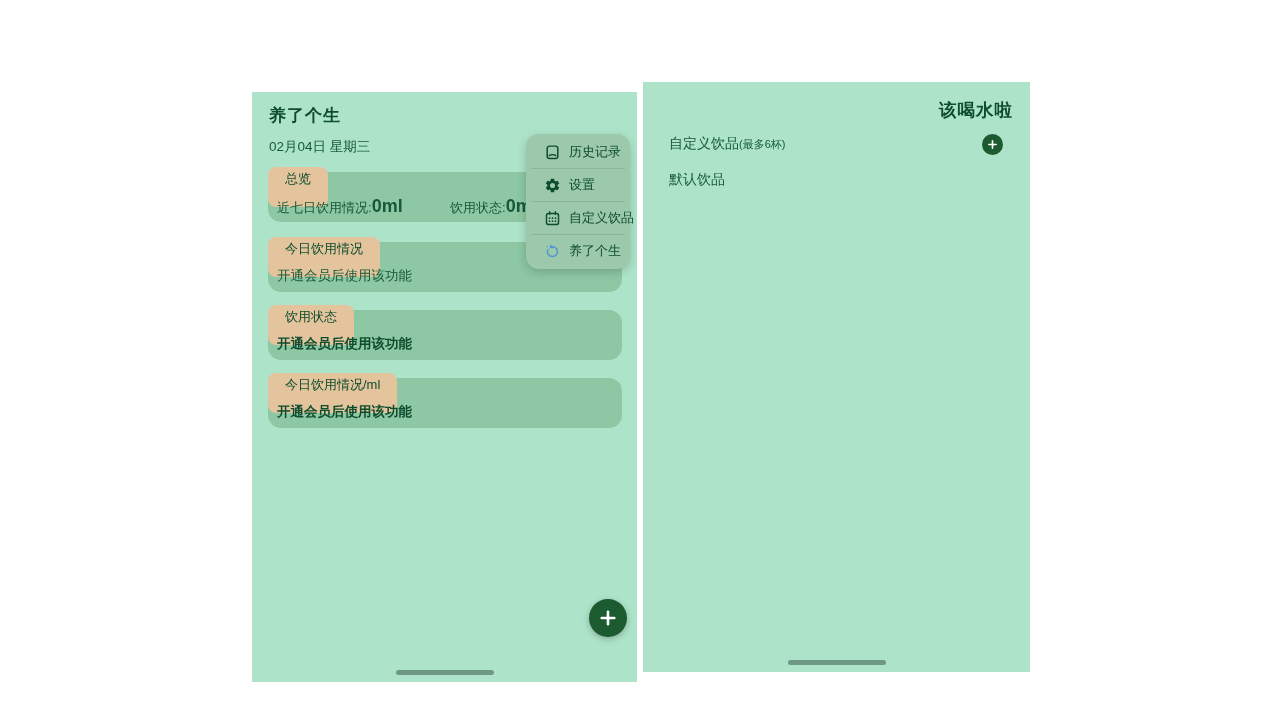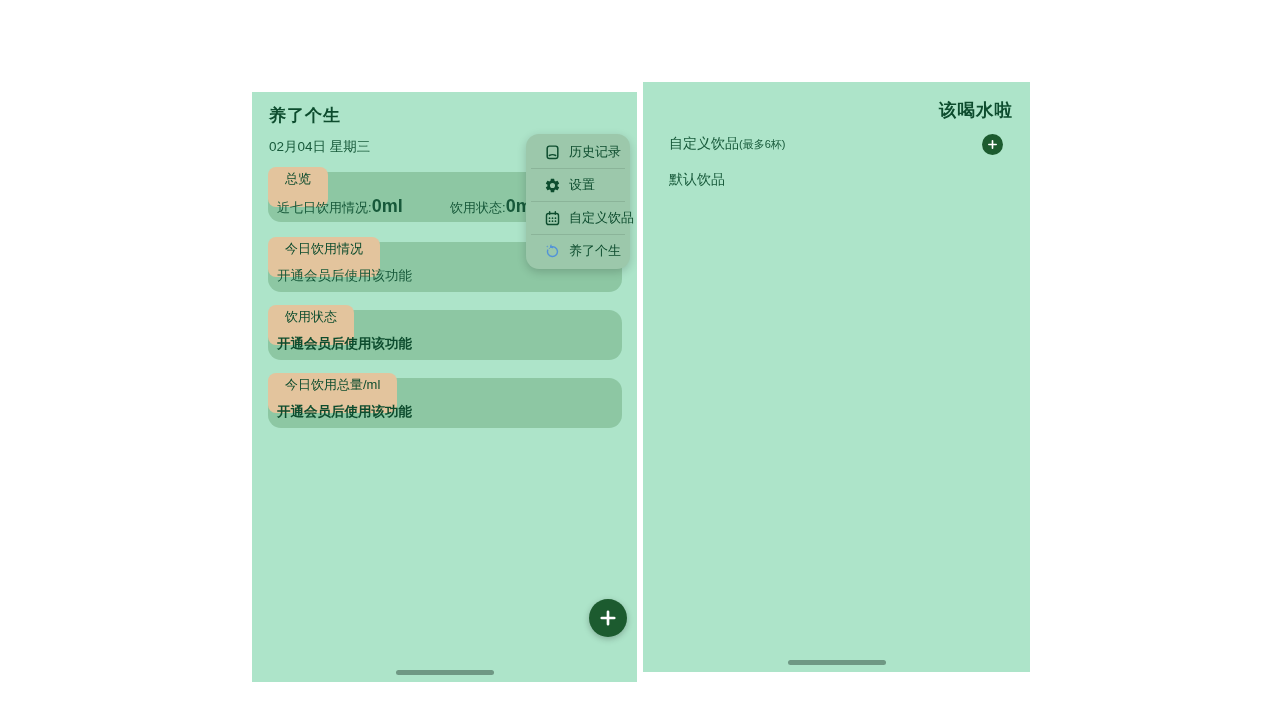--- a/index.html
+++ b/index.html
@@ -82,21 +82,21 @@
       <div class="tab">今日饮用情况</div>
       <div class="body-text">开通会员后使用该功能</div>
     </div>
 
     <div class="card" style="top:218px;">
       <div class="tab">饮用状态</div>
       <div class="body-text bold">开通会员后使用该功能</div>
     </div>
 
     <div class="card" style="top:286px;">
-      <div class="tab">今日饮用总量/ml</div>
+      <div class="tab">今日饮用情况/ml</div>
       <div class="body-text bold">开通会员后使用该功能</div>
     </div>
 
     <div class="menu">
       <div class="menu-item">
         <svg class="menu-icon" viewBox="0 0 24 24">
           <rect x="4.5" y="3" width="15" height="17.5" rx="3.2" fill="none" stroke="currentColor" stroke-width="2.1"></rect>
           <path d="M7.5 16.2c3-1.6 6-1.6 9 0" fill="none" stroke="currentColor" stroke-width="2.1" stroke-linecap="round"></path>
         </svg>
         <span>历史记录</span>

